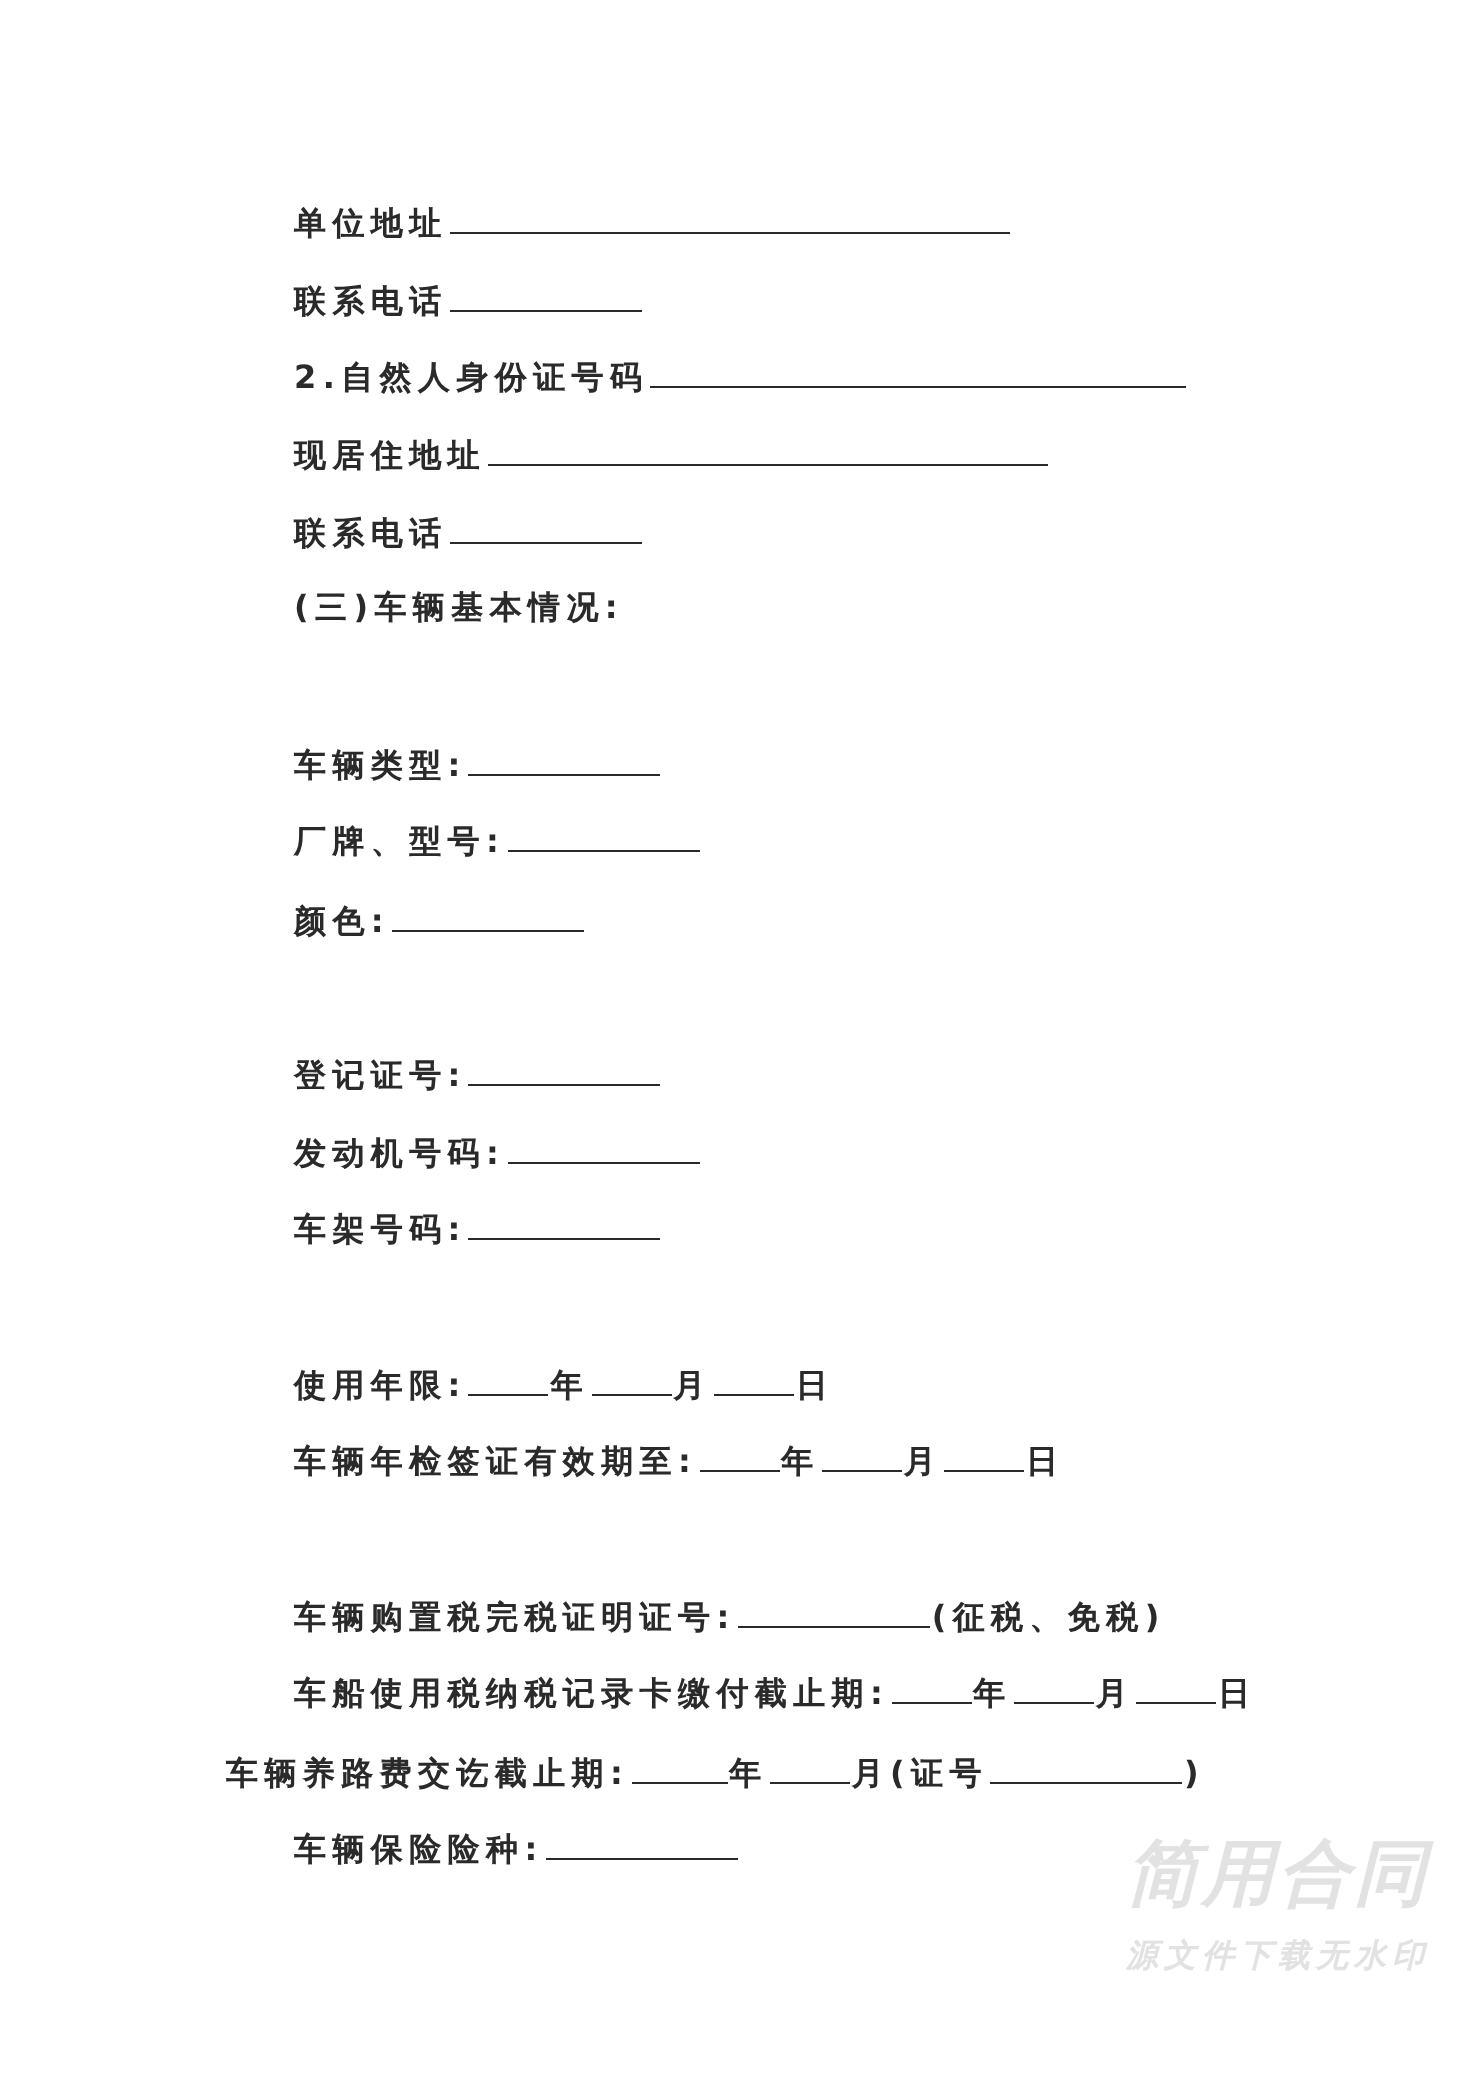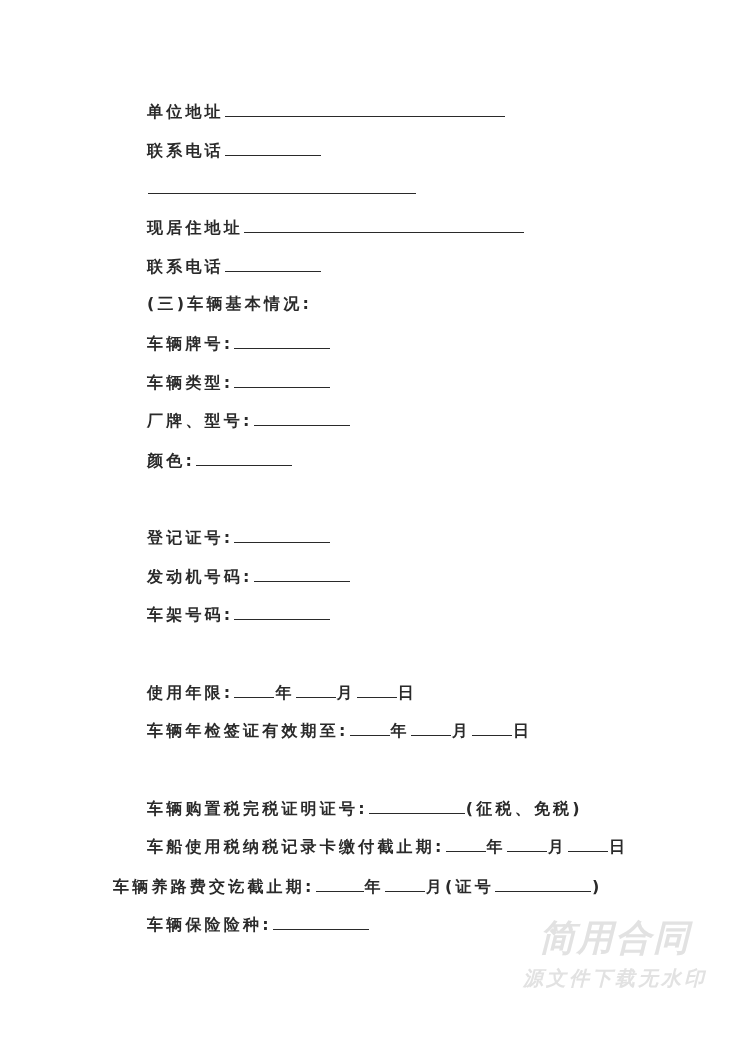--- a/index.html
+++ b/index.html
@@ -13,58 +13,55 @@
     white-space: nowrap; line-height: 20px; height: 20px;
   }
   .line.outdent { left: 113px; text-align: center; }
   .blank {
     display: inline-block; border-bottom: 1px solid #2a2a2a; height: 15px;
     vertical-align: baseline; margin: 0 1px;
   }
   .lbl, .sfx { letter-spacing: 3.2px; font-weight: bold; }
   .sfx.latin { letter-spacing: 0.5px; }
   .watermark {
-    position: absolute; left: 515px; top: 918px; width: 200px; text-align: center;
+    position: absolute; left: 515px; top: 918px; width: 200px; text-align: right;
     color: #e2e2e2; font-style: italic; font-weight: bold;
   }
   .wm-main { font-size: 36px; letter-spacing: 2px; line-height: 40px; display: block; }
-  .wm-sub { font-size: 20px; letter-spacing: 3px; line-height: 24px; display: block; margin-top: 8px; }
+  .wm-sub { font-size: 16px; letter-spacing: 3px; line-height: 24px; display: block; margin-top: 8px; }
 </style>
 </head>
 <body>
 
 <div class="page">
 
   <div class="line" style="top:101px">
     <span class="lbl">单位地址</span><span class="blank" style="width:280px"></span>
   </div>
 
   <div class="line" style="top:140px">
     <span class="lbl">联系电话</span><span class="blank" style="width:96px"></span>
   </div>
 
   <div class="line" style="top:178px">
-    <span class="blank" style="width:268px"></span>
+    <span class="lbl">2.自然人身份证号码</span><span class="blank" style="width:268px"></span>
   </div>
 
   <div class="line" style="top:217px">
     <span class="lbl">现居住地址</span><span class="blank" style="width:280px"></span>
   </div>
 
   <div class="line" style="top:256px">
     <span class="lbl">联系电话</span><span class="blank" style="width:96px"></span>
   </div>
 
   <div class="line" style="top:294px">
     <span class="lbl">(三)车辆基本情况:</span>
   </div>
 
-  <div class="line" style="top:333px">
-    <span class="lbl">车辆牌号:</span><span class="blank" style="width:96px"></span>
-  </div>
 
   <div class="line" style="top:372px">
     <span class="lbl">车辆类型:</span><span class="blank" style="width:96px"></span>
   </div>
 
   <div class="line" style="top:410px">
     <span class="lbl">厂牌、型号:</span><span class="blank" style="width:96px"></span>
   </div>
 
   <div class="line" style="top:450px">

